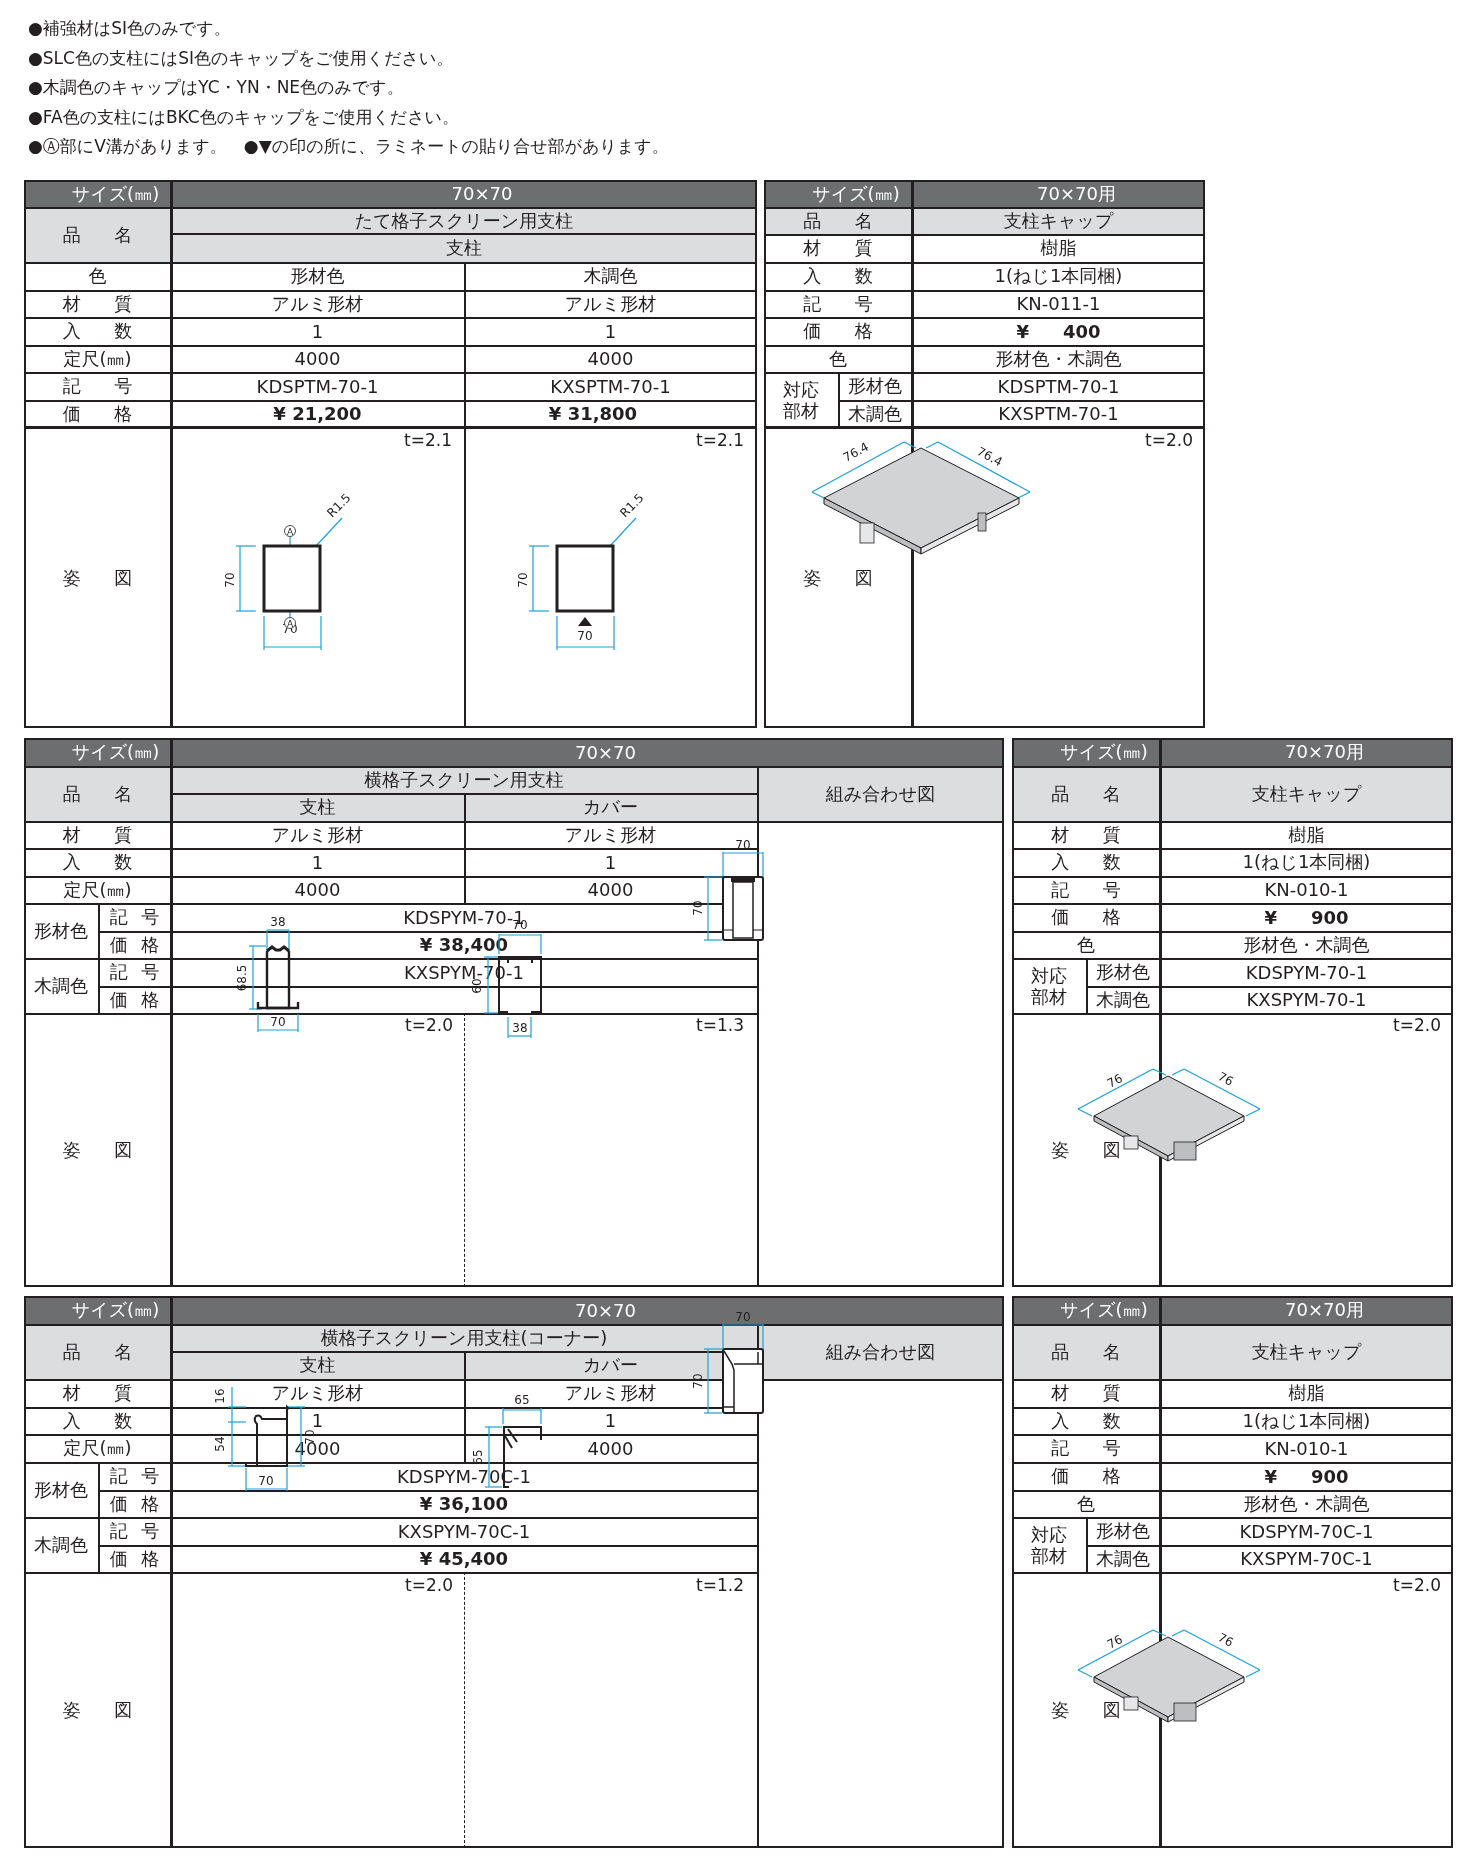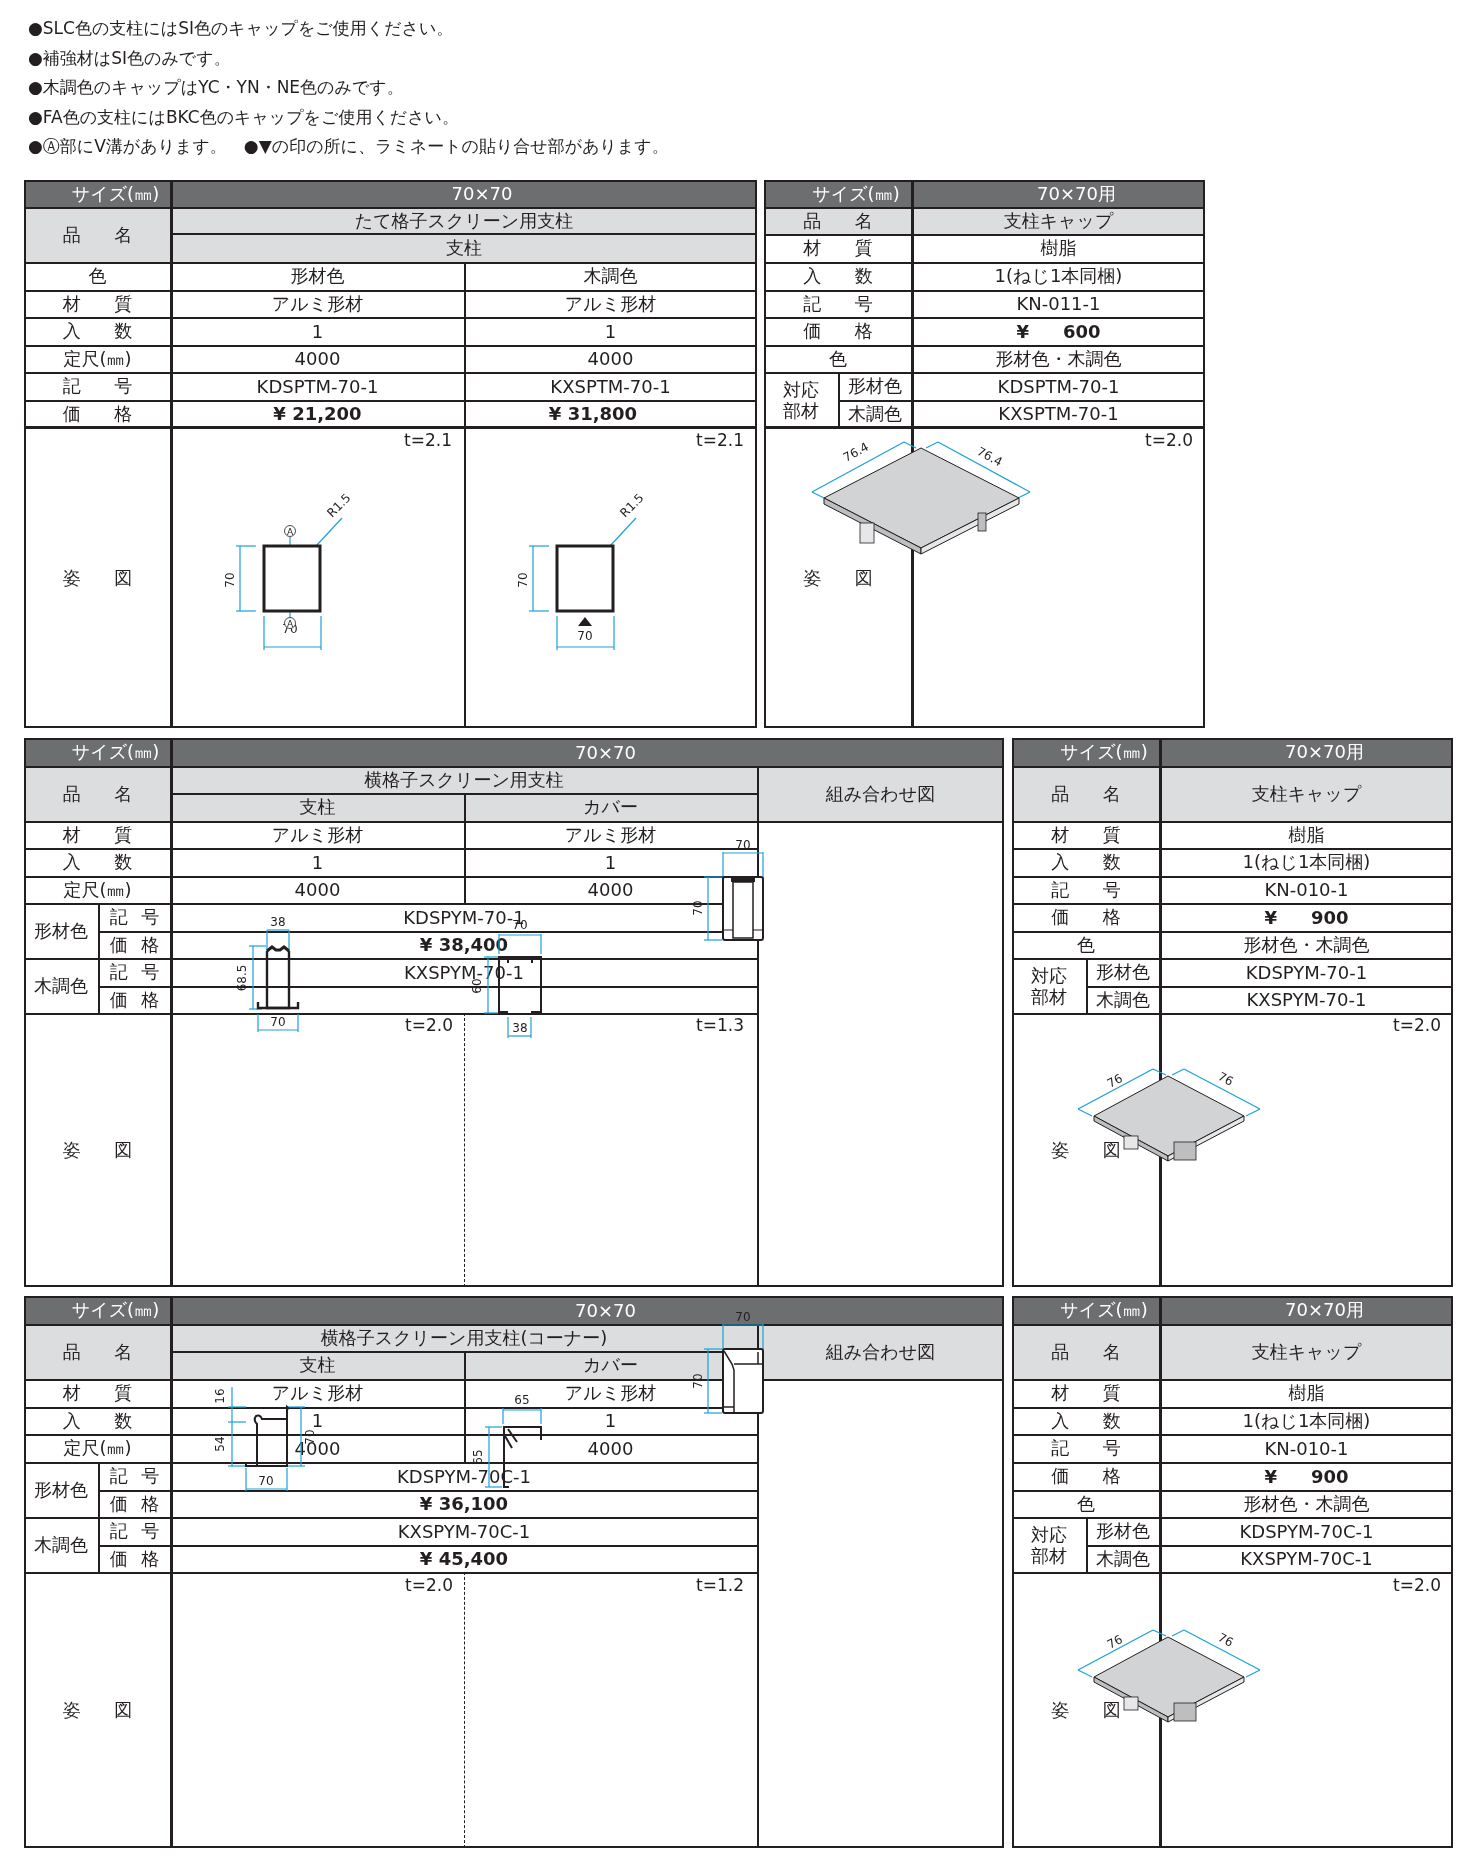--- a/index.html
+++ b/index.html
@@ -19,22 +19,22 @@
   .dash{position:absolute;width:0;border-left:1.2px dashed #231f20;}
   .t{position:absolute;font-size:17px;}
   .label-sp{letter-spacing:14px;padding-left:14px;}
   .label-sm{letter-spacing:4px;padding-left:4px;}
   svg{position:absolute;overflow:visible;}
 </style>
 </head>
 <body>
 
 <div class="notes">
+  <div>●補強材はSI色のみです。</div>
   <div>●SLC色の支柱にはSI色のキャップをご使用ください。</div>
-  <div>●補強材はSI色のみです。</div>
   <div>●木調色のキャップはYC・YN・NE色のみです。</div>
   <div>●FA色の支柱にはBKC色のキャップをご使用ください。</div>
   <div>●Ⓐ部にV溝があります。　●▼の印の所に、ラミネートの貼り合せ部があります。</div>
 </div>
 
 <div class="abs" style="left:24px;top:180px;width:733px;height:548px;">
   <div class="cell hdr" style="left:0;top:0;width:147px;height:27px;">サイズ(㎜)</div>
   <div class="cell hdr" style="left:147px;top:0;width:586px;height:27px;">70×70</div>
   <div class="cell gray label-sp" style="left:0;top:27px;width:147px;height:55px;">品 名</div>
   <div class="cell gray" style="left:147px;top:27px;width:586px;height:27px;">たて格子スクリーン用支柱</div>
@@ -134,21 +134,21 @@
   <div class="cell gray" style="left:148px;top:27px;width:293px;height:27px;">支柱キャップ</div>
   <div class="cell label-sp" style="left:0;top:54px;width:148px;height:28px;">材 質</div>
   <div class="cell" style="left:148px;top:54px;width:293px;height:28px;">樹脂</div>
   <div class="cell label-sp" style="left:0;top:82px;width:148px;height:28px;">入 数</div>
   <div class="cell" style="left:148px;top:82px;width:293px;height:28px;">1(ねじ1本同梱)</div>
   <div class="cell label-sp" style="left:0;top:110px;width:148px;height:27px;">記 号</div>
   <div class="cell" style="left:148px;top:110px;width:293px;height:27px;">KN-011-1</div>
   <div class="cell label-sp" style="left:0;top:137px;width:148px;height:28px;">価 格</div>
   <div class="cell bold" style="left:148px;top:137px;width:293px;height:28px;gap:34px;">
     <span>¥</span>
-      <span>600</span>
+      <span>400</span>
   </div>
   <div class="cell" style="left:0;top:165px;width:148px;height:27px;">色</div>
   <div class="cell" style="left:148px;top:165px;width:293px;height:27px;">形材色・木調色</div>
   <div class="cell" style="left:0;top:192px;width:74px;height:55px;flex-direction:column;line-height:21px;">
     <span>対応</span>
       <span>部材</span>
   </div>
   <div class="cell" style="left:74px;top:192px;width:74px;height:28px;">形材色</div>
   <div class="cell" style="left:148px;top:192px;width:293px;height:28px;">KDSPTM-70-1</div>
   <div class="cell" style="left:74px;top:220px;width:74px;height:27px;">木調色</div>

